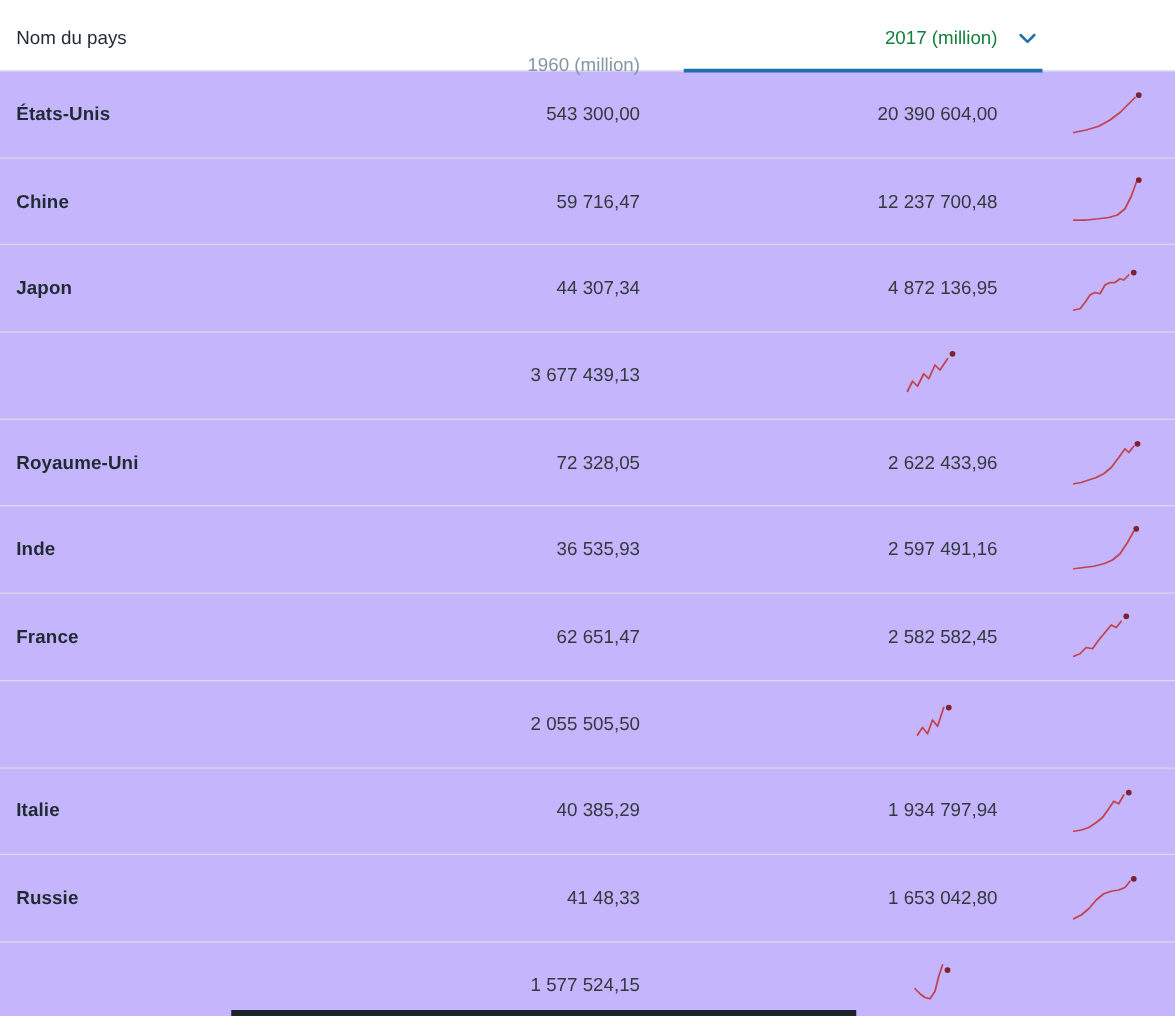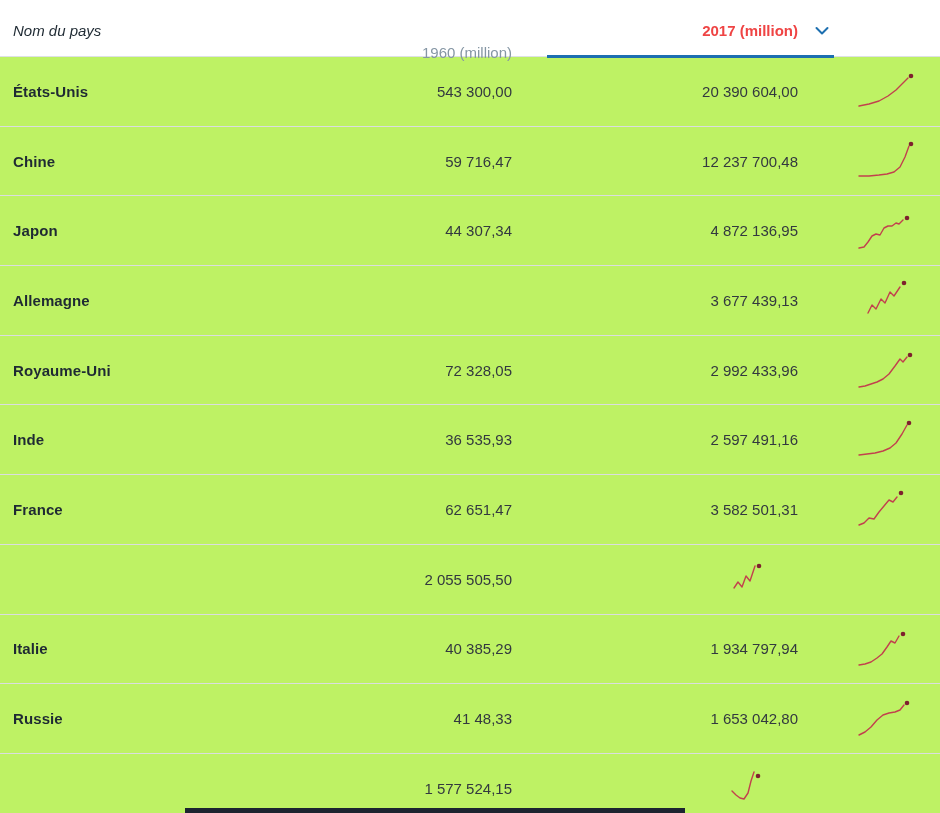--- a/index.html
+++ b/index.html
@@ -20,34 +20,33 @@
     grid-template-columns: 270px 242px 286px auto;
     align-items: center;
     height: 56px;
     border-bottom: 1px solid #dee1e4;
   }
   .th-name {
     padding-left: 13px;
     font-size: 15px;
     color: #1f2a33;
     cursor: pointer;
-    font-style: italic;
   }
   .th-1960 {
     justify-self: end;
     font-size: 15px;
     color: #8596a4;
     cursor: pointer;
     margin-top: 44px;
   }
   .th-2017 {
     justify-self: end;
     font-size: 15px;
-    font-weight: 700;
-    color: #ef4444;
+    font-weight: 400;
+    color: #15803d;
     cursor: pointer;
   }
   .th-chevron {
     justify-self: start;
     margin-left: 17px;
     display: flex;
     align-items: center;
     cursor: pointer;
   }
   .active-underline {
@@ -61,21 +60,21 @@
 
   
   .trow {
     display: grid;
     grid-template-columns: 270px 242px 286px auto;
     align-items: center;
     height: 69.7px;
     box-sizing: border-box;
     border-bottom: 1px solid #dadde0;
     cursor: pointer;
-    background: #bef264;
+    background: #c4b5fd;
   }
   .td-name {
     padding-left: 13px;
     font-size: 15px;
     font-weight: 700;
     color: #1f2a33;
     letter-spacing: .1px;
   }
   .td-1960, .td-2017 {
     justify-self: end;
@@ -149,35 +148,34 @@
     <div class="td-2017">4 872 136,95</div>
     <div class="td-spark">
       <svg class="spark" width="62" height="44" viewBox="0 0 62 44">
         <polyline fill="none" stroke-width="1.4" stroke-linecap="round" stroke-linejoin="round" points="3,39 8,38 12,33 16,27 20,25 24,26 28,19 32,17 36,17 40,14 43,15 47,11" stroke="#c2414d"></polyline>
         <circle r="2.3" cx="51" cy="9" fill="#7e212e"></circle>
       </svg>
     </div>
   </div>
 
   <div class="trow">
-    <div class="td-name">Allemagne</div>
     <div class="td-1960"></div>
     <div class="td-2017">3 677 439,13</div>
     <div class="td-spark">
       <svg class="spark" width="62" height="44" viewBox="0 0 62 44">
         <polyline fill="none" stroke-width="1.4" stroke-linecap="round" stroke-linejoin="round" points="12,35 16,27 20,31 25,21 29,25 34,14 38,18 44,9" stroke="#c2414d"></polyline>
         <circle r="2.3" cx="48" cy="5" fill="#7e212e"></circle>
       </svg>
     </div>
   </div>
 
   <div class="trow">
     <div class="td-name">Royaume-Uni</div>
     <div class="td-1960">72 328,05</div>
-    <div class="td-2017">2 992 433,96</div>
+    <div class="td-2017">2 622 433,96</div>
     <div class="td-spark">
       <svg class="spark" width="62" height="44" viewBox="0 0 62 44">
         <polyline fill="none" stroke-width="1.4" stroke-linecap="round" stroke-linejoin="round" points="3,39 9,38 15,36 21,34 27,31 33,26 39,18 44,11 47,14 51,9" stroke="#c2414d"></polyline>
         <circle r="2.3" cx="54" cy="7" fill="#7e212e"></circle>
       </svg>
     </div>
   </div>
 
   <div class="trow">
     <div class="td-name">Inde</div>
@@ -187,21 +185,21 @@
       <svg class="spark" width="62" height="44" viewBox="0 0 62 44">
         <polyline fill="none" stroke-width="1.4" stroke-linecap="round" stroke-linejoin="round" points="3,37 11,36 19,35 27,33 34,30 40,25 46,16 51,7" stroke="#c2414d"></polyline>
         <circle r="2.3" cx="53" cy="5" fill="#7e212e"></circle>
       </svg>
     </div>
   </div>
 
   <div class="trow">
     <div class="td-name">France</div>
     <div class="td-1960">62 651,47</div>
-    <div class="td-2017">3 582 501,31</div>
+    <div class="td-2017">2 582 582,45</div>
     <div class="td-spark">
       <svg class="spark" width="62" height="44" viewBox="0 0 62 44">
         <polyline fill="none" stroke-width="1.4" stroke-linecap="round" stroke-linejoin="round" points="3,38 8,36 13,31 18,32 23,25 28,19 33,13 37,15 41,10" stroke="#c2414d"></polyline>
         <circle r="2.3" cx="45" cy="6" fill="#7e212e"></circle>
       </svg>
     </div>
   </div>
 
   <div class="trow">
     <div class="td-1960"></div>

